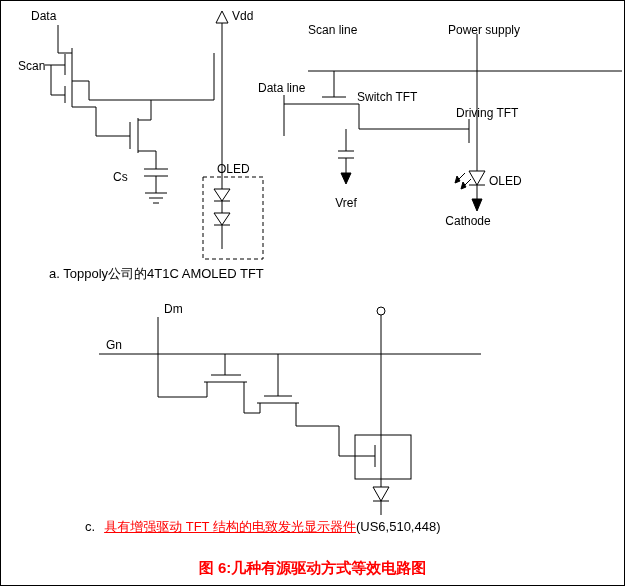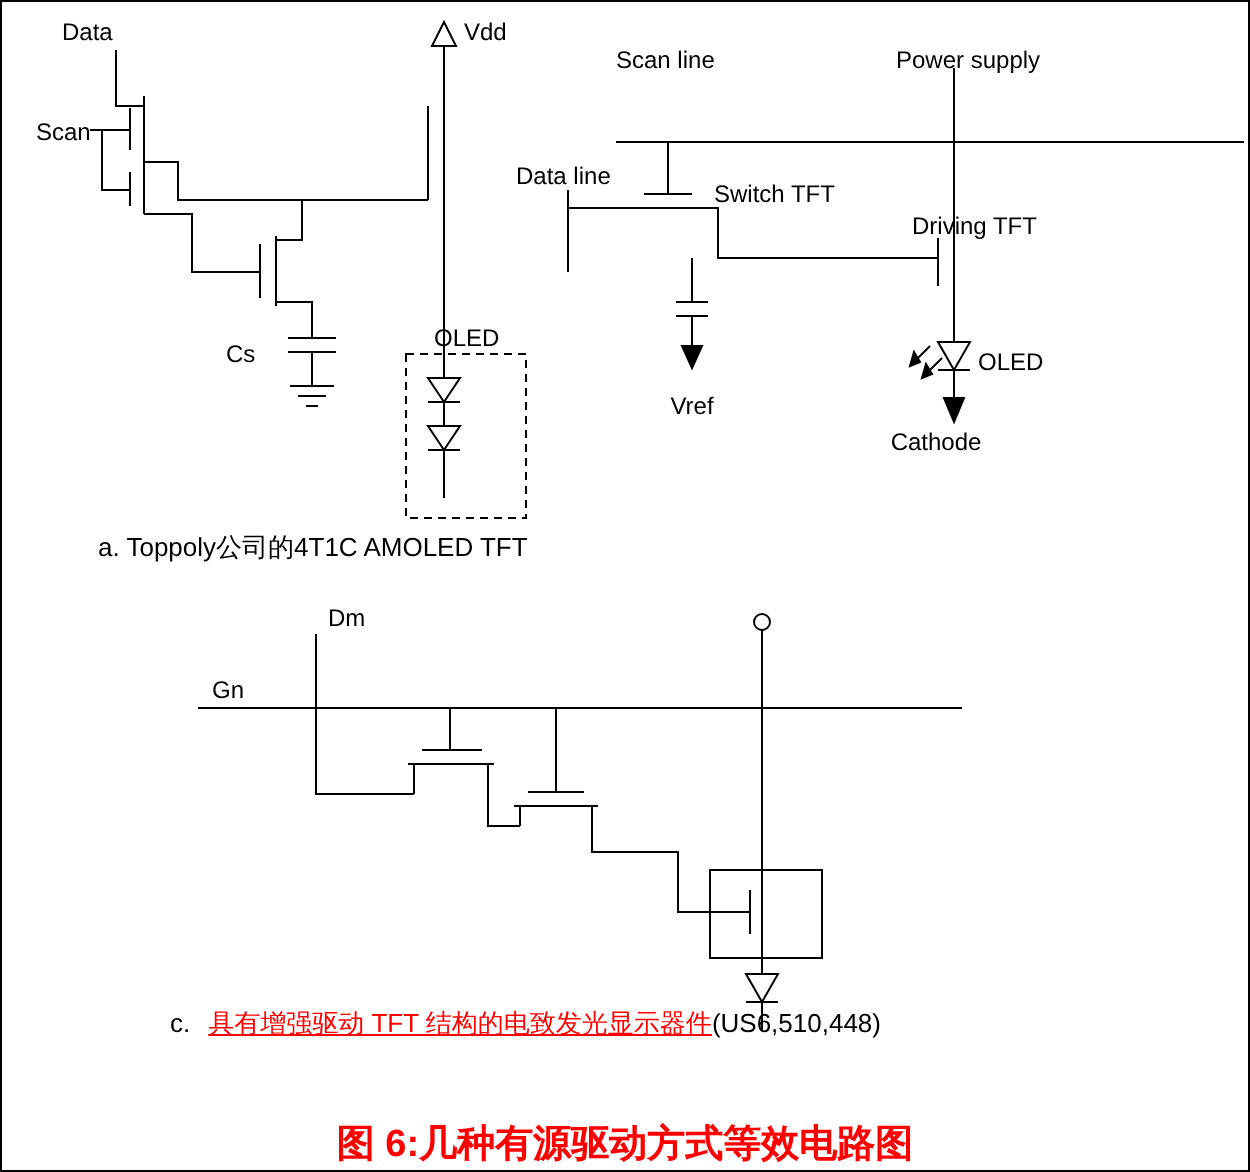--- a/index.html
+++ b/index.html
@@ -15,26 +15,26 @@
   svg path, svg rect, svg circle, svg polygon{stroke:var(--ink,#000);stroke-width:1;fill:none;}
   svg polygon.filled{fill:var(--ink,#000);stroke:var(--ink,#000);}
   svg rect.dashed{stroke-dasharray:4 3;}
   svg text{fill:var(--ink,#000);font-family:"Liberation Sans",sans-serif;font-size:12px;}
   .caption{
     position:absolute;
     font-size:13px;color:#000;white-space:nowrap;
   }
   .caption-a{left:24px;top:264px;margin-left:24px;}
   .caption-b{left:303px;top:264px;}
-  .caption-c{left:84px;top:502px;}
+  .caption-c{left:84px;top:517px;}
   .red-underline{color:var(--red,#f00);text-decoration:underline;}
   .prefix{margin-right:9px;}
   .fig-caption{
     position:absolute;left:0;right:0;top:558px;
-    text-align:center;font-size:19px;font-weight:bold;
+    text-align:center;font-size:15px;font-weight:bold;
     color:var(--red,#f00);white-space:nowrap;
   }
 </style>
 </head>
 <body>
 
 <div class="page">
 
   <svg width="625" height="586" viewBox="0 0 625 586">
 

